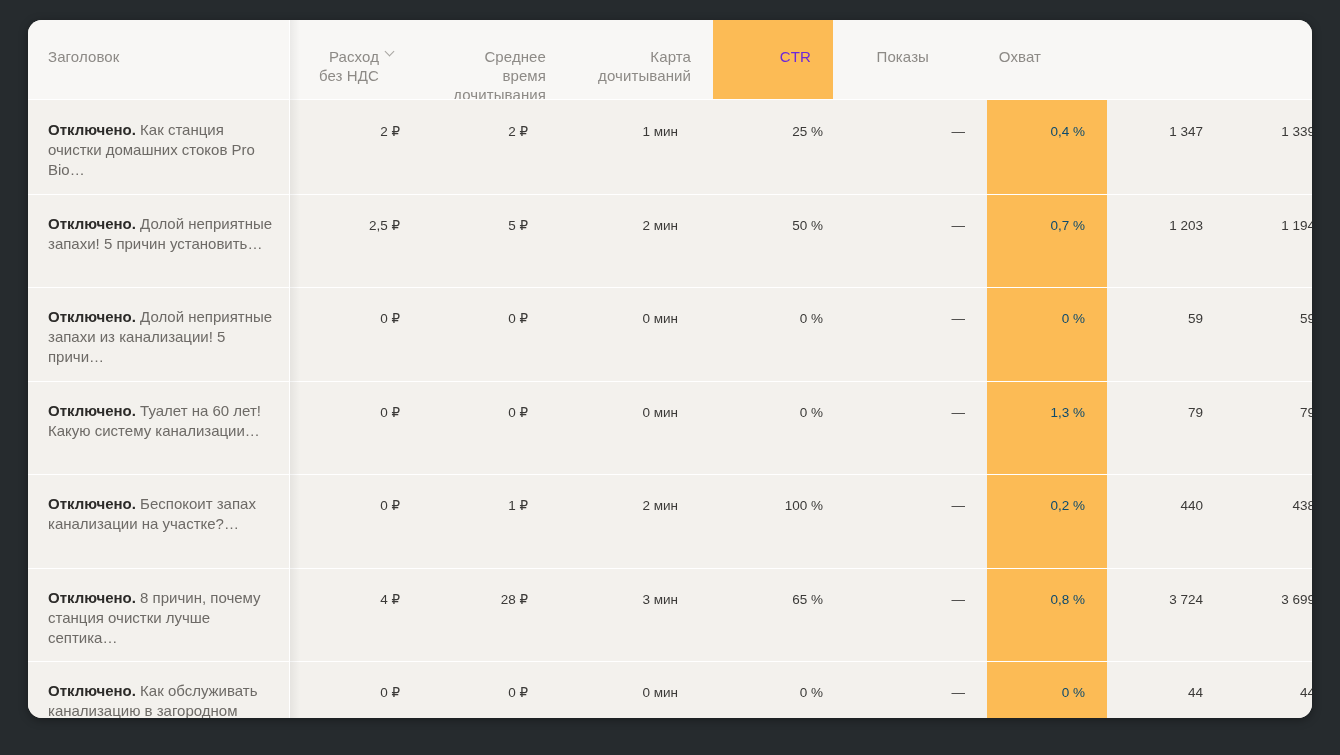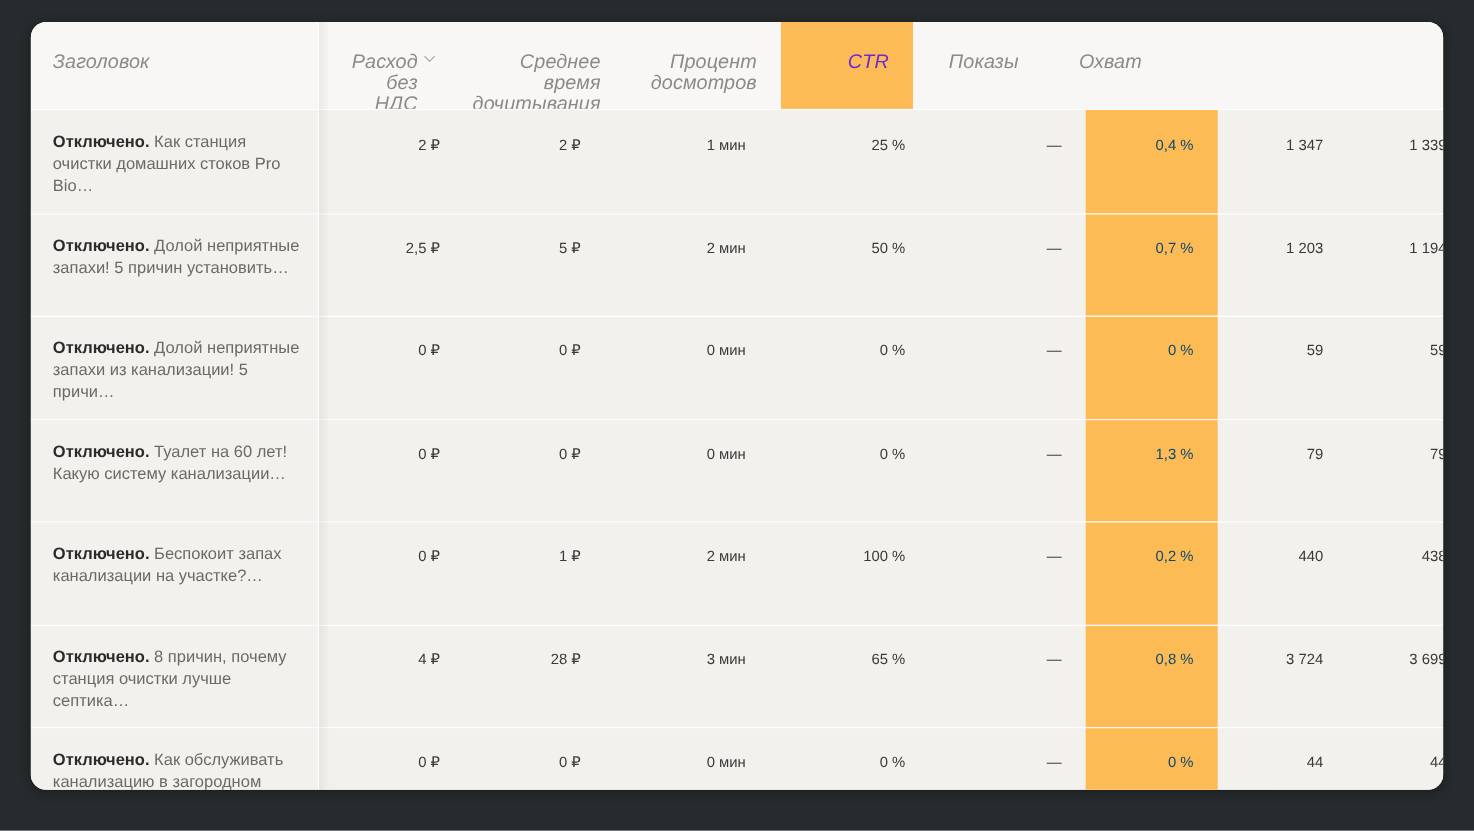--- a/index.html
+++ b/index.html
@@ -52,26 +52,25 @@
     left: 0; right: 0; bottom: 0;
     height: 1px;
     background: #ffffff;
   }
   .th {
     box-sizing: border-box;
     display: flex;
     align-items: flex-start;
     justify-content: flex-end;
     padding: 27px 22px 0 22px;
-    font-size: 18px;
+    font-size: 15px;
     line-height: 19px;
     color: #8d8a86;
     text-align: right;
     letter-spacing: .1px;
-    font-style: italic;
   }
   .th .th-inner {
     display: block;
     text-align: right;
     white-space: pre-line;
   }
   .th-title {
     justify-content: flex-start;
     text-align: left;
     padding-left: 20px;
@@ -207,23 +206,23 @@
         </div>
         <div class="th col-m1">
           <span class="th-inner">Расход
 без НДС</span>
             <span class="chev"></span>
         </div>
         <div class="th col-m2">
           <span class="th-inner">Среднее время
 дочитывания</span>
         </div>
-        <div class="th col-m4">
-          <span class="th-inner">Процент
-досмотров</span>
+        <div class="th col-m3">
+          <span class="th-inner">Карта
+дочитываний</span>
         </div>
         <div class="th col-m5 hl-head">
           <span class="th-inner">CTR</span>
         </div>
         <div class="th col-m6">
           <span class="th-inner">Показы</span>
         </div>
         <div class="th col-m7">
           <span class="th-inner">Охват</span>
         </div>

